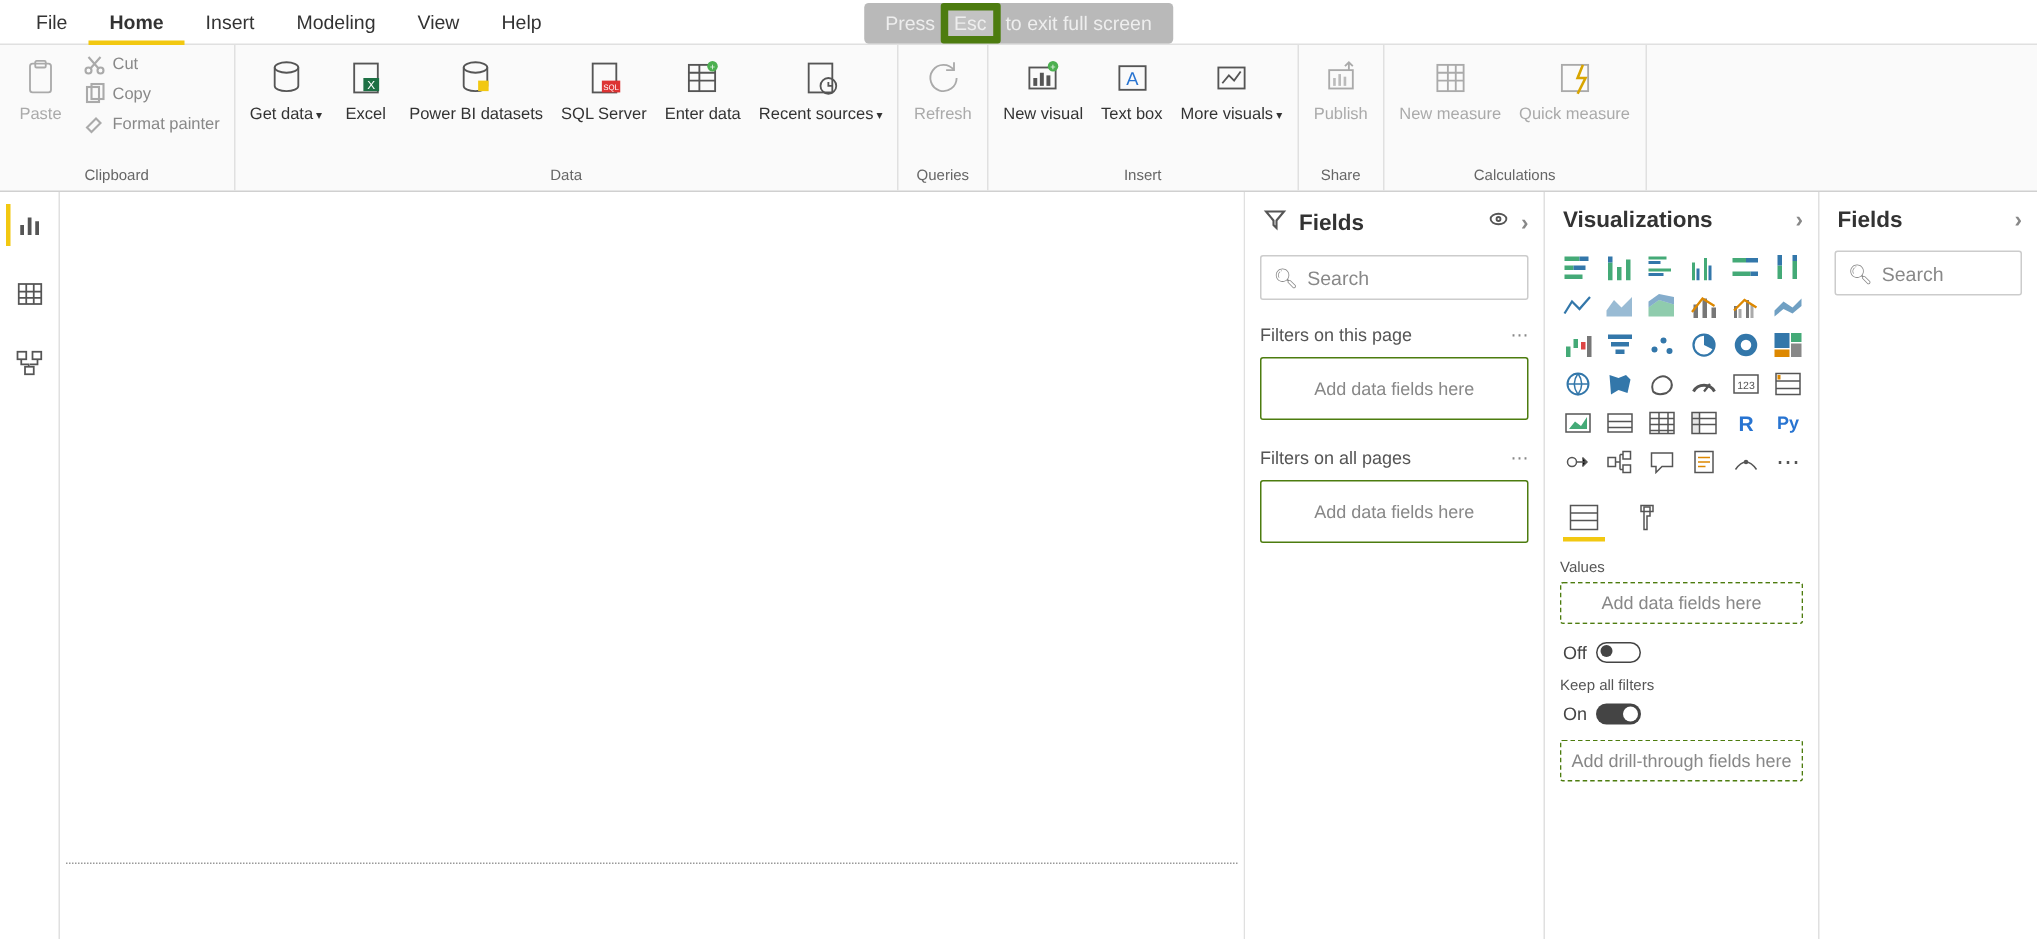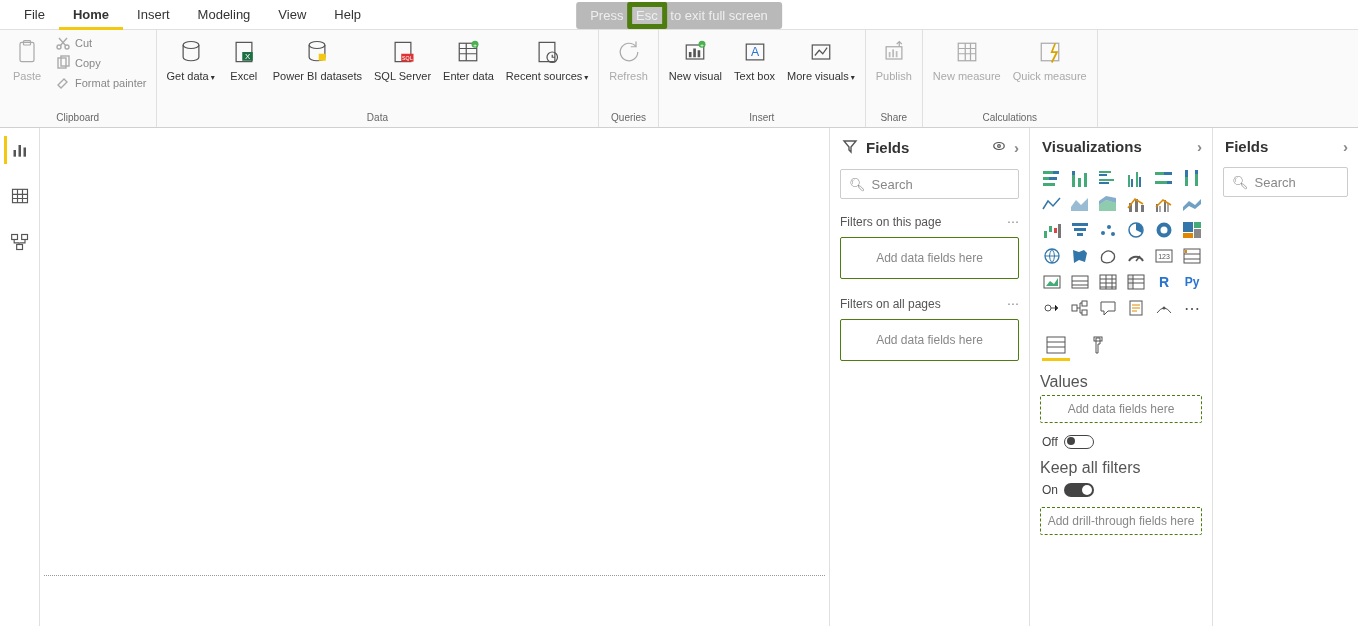--- a/index.html
+++ b/index.html
@@ -35,21 +35,21 @@
 .panel { border-left: 1px solid #e0e0e0; display: flex; flex-direction: column; background: #fff; }
 .panel.filters { width: 200px; }
 .panel.viz { width: 183px; }
 .panel.fields { width: 146px; }
 .panel-head { display: flex; align-items: center; justify-content: space-between; padding: 10px 10px 8px 12px; font-size: 15px; font-weight: 600; color: #333; }
 .panel-head .head-icons { display:flex; gap:8px; align-items:center; }
 .search-box { margin: 4px 10px 10px 10px; height: 30px; border: 1px solid #ccc; border-radius: 2px; display:flex; align-items:center; padding: 0 8px; color:#888; font-size:13px; gap:6px; }
 .section-row { display:flex; justify-content:space-between; align-items:center; padding: 6px 10px 4px 10px; font-size:12px; color:#555; }
 .drop-area { margin: 4px 10px 12px 10px; height: 42px; border: 1px solid #4d7c0f; border-radius:2px; display:flex; align-items:center; justify-content:center; font-size:12px; color:#888; }
 .drop-area.dashed { border-style: dashed; height:28px; }
-.section-title { font-size:16px; color:#555; padding: 6px 10px 2px 10px; }
+.section-title { font-size:10px; color:#555; padding: 6px 10px 2px 10px; }
 
 .viz-grid { display:grid; grid-template-columns: repeat(6, 24px); gap: 4px; padding: 4px 10px 8px 10px; }
 .viz-cell { width:24px; height:22px; display:flex; align-items:center; justify-content:center; cursor:pointer; color:#444; }
 .viz-format-row { display:flex; gap:14px; padding: 6px 12px 10px 12px; }
 .viz-format-btn { width:28px; height:24px; display:flex; align-items:center; justify-content:center; cursor:pointer; position:relative;}
 .viz-format-btn.active::after { content:''; position:absolute; bottom:-4px; left:0; right:0; height:3px; background:#f2c811; }
 
 .drill-title { font-size:14px; font-weight:600; padding: 8px 12px 4px 12px; color:#333;}
 .toggle-row { display:flex; align-items:center; gap:6px; padding:4px 12px; font-size:12px; color:#444; }
 .toggle { width:30px; height:14px; border-radius:7px; position:relative; }

